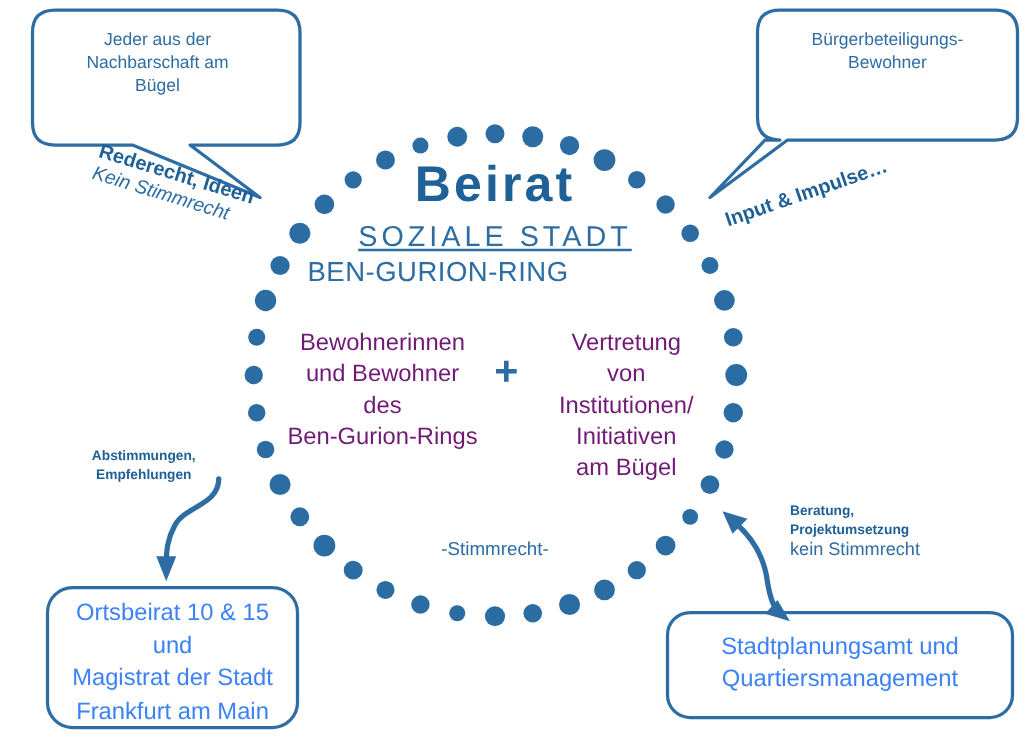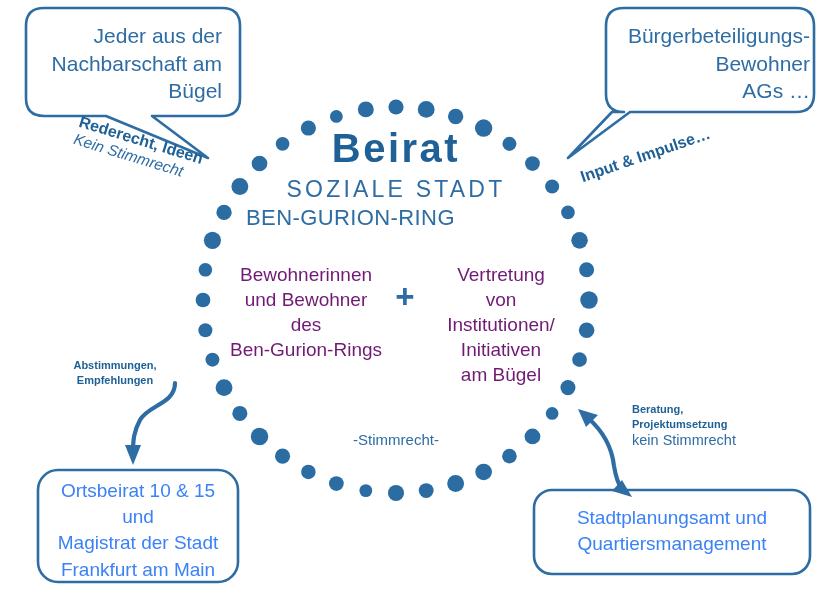--- a/index.html
+++ b/index.html
@@ -32,23 +32,23 @@
     position: absolute;
     left: 0; top: 0;
     width: 820px;
     height: 600px;
     pointer-events: none;
   }
   .abs { position: absolute; }
 
   
   .bubble-text {
-    text-align: right;
-    color: #2e6da4;
-    font-size: 21px;
+    text-align: center;
+    color: #2e6da4;
+    font-size: 14px;
     line-height: 1.32;
     font-weight: 400;
   }
 
   
   .ring-title {
     font-size: 40px;
     font-weight: bold;
     letter-spacing: 2.5px;
     color: #1f6096;
@@ -235,30 +235,29 @@
     </div>
 
     <div class="tail-label" style="left:82px; top:113px; transform: rotate(17deg); transform-origin: left top;">
       <span class="tail-bold">Rederecht, Ideen</span>
       <span class="tail-italic">Kein Stimmrecht</span>
     </div>
 
     <div class="abs bubble-text" style="left:610px; top:22px; width:200px;">
       <div>Bürgerbeteiligungs-</div>
       <div>Bewohner</div>
-      <div>AGs …</div>
     </div>
 
     <div class="tail-label" style="left:584px; top:168px; transform: rotate(-19deg); transform-origin: left bottom;">
       <span class="tail-bold">Input &amp; Impulse…</span>
     </div>
 
     <div class="abs" style="left:246px; top:128px; width:300px;">
       <div class="ring-title">Beirat</div>
-      <div class="ring-sub1" style="margin-top:9px;">SOZIALE STADT</div>
+      <div class="ring-sub1" style="margin-top:9px;text-decoration:underline;">SOZIALE STADT</div>
       <div class="ring-sub2" style="margin-top:4px;">BEN-GURION-RING</div>
     </div>
 
     <div class="abs col-text" style="left:218px; top:262px; width:176px;">
       <div>Bewohnerinnen</div>
       <div>und Bewohner</div>
       <div>des</div>
       <div>Ben-Gurion-Rings</div>
     </div>
 

